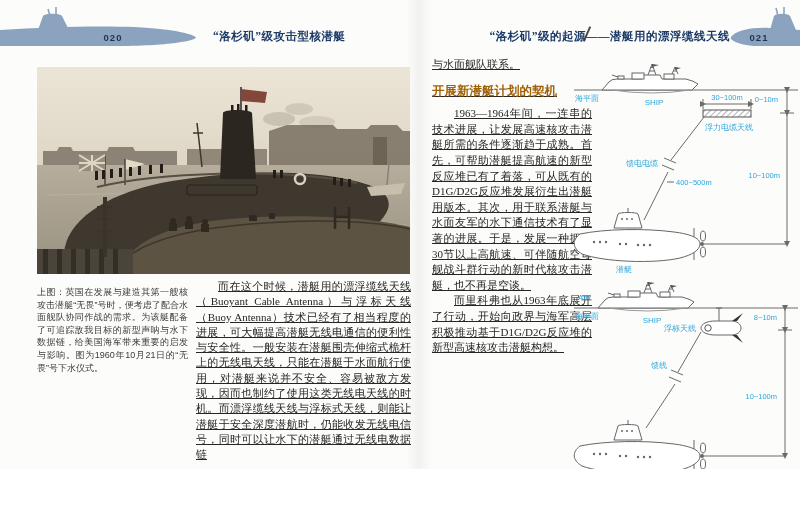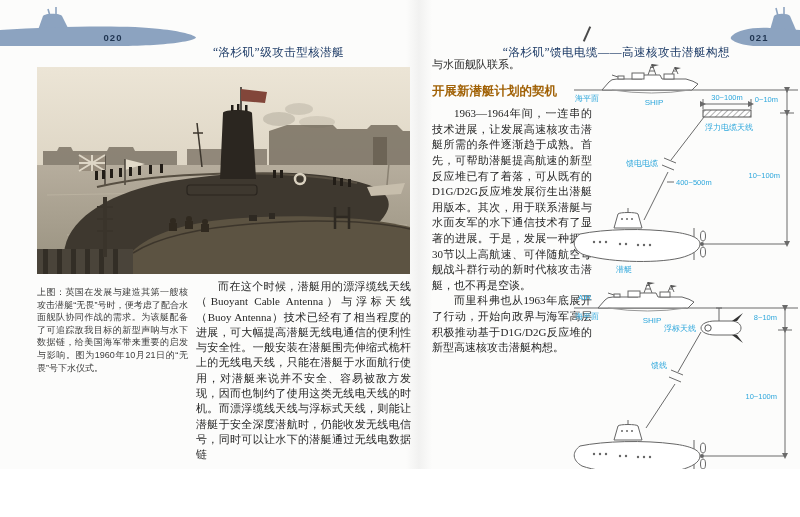--- a/index.html
+++ b/index.html
@@ -1,38 +1,38 @@
 <!DOCTYPE html>
 <html><head>
 <meta charset="utf-8">
 <style>
   html,body{margin:0;padding:0;}
   body{width:800px;height:517px;background:#fff;font-family:"Liberation Sans",sans-serif;}
   .page{position:relative;width:800px;height:469px;background:#fcfcfb;overflow:hidden;}
   .spine{position:absolute;left:406px;top:0;width:26px;height:100%;
     background:linear-gradient(90deg,rgba(0,0,0,0),rgba(100,100,100,0.07) 50%,rgba(0,0,0,0));}
   
-  .hdr-title{position:absolute;top:45px;font-family:"Liberation Serif",serif;
-    font-weight:normal;font-size:11.5px;color:#1c3a66;letter-spacing:0.5px;white-space:nowrap;}
+  .hdr-title{position:absolute;top:29px;font-family:"Liberation Serif",serif;
+    font-weight:bold;font-size:11.5px;color:#1c3a66;letter-spacing:0.5px;white-space:nowrap;}
   .hdr-left-title{left:213px;}
   .hdr-right-title{right:70px;}
   .slash{position:absolute;left:586px;top:26px;width:2px;height:16px;background:#4a4a4a;
     transform:rotate(24deg);}
   .badge{position:absolute;top:6px;}
   .badge-left{left:0;}
   .badge-right{right:0;}
   
   .photo{position:absolute;left:37px;top:67px;width:373px;height:207px;background:#e9e2d4;overflow:hidden;}
   
   .caption{position:absolute;width:151px;font-family:Liberation Sans, sans-serif;
     font-size:9px;line-height:12.6px;color:#3b3b3b;text-align:justify;}
   .caption-top{left:37px;top:286px;}
   .caption-opp{left:37px;top:399px;}
   
-  .body-col{position:absolute;font-family:"Liberation Serif",serif;color:#262626;text-align:justify;}
+  .body-col{position:absolute;font-family:"Liberation Serif",serif;color:#262626;text-align:justify;text-decoration:underline;}
   .left-body{left:196px;top:279px;width:215px;font-size:11px;line-height:15.3px;}
   .right-body{left:432px;top:57px;width:160px;font-size:11px;line-height:15.6px;}
   .body-col p{margin:0;}
   .indent{text-indent:2em;}
   .sec-heading{font-family:"Liberation Serif",serif;font-weight:bold;font-size:12.5px;
     color:#a16207;margin:11px 0 7px 0 !important;text-indent:0;}
   
   .diagrams{position:absolute;left:572px;top:56px;}
   svg text.dlabel{fill:#2ea7dc;font-family:"Liberation Sans",sans-serif;font-size:8px;}
   svg text.dim{fill:#2ea7dc;font-family:"Liberation Sans",sans-serif;font-size:7.5px;}
@@ -49,21 +49,21 @@
   <svg class="badge badge-left" width="200" height="40" viewBox="0 0 200 40">
     <line x1="50" y1="10" x2="48" y2="3" stroke="#8ca3c0" stroke-width="1.6"></line>
     <line x1="56" y1="10" x2="56" y2="1" stroke="#8ca3c0" stroke-width="1.6"></line>
     <path d="M38,24 L43,10 C45,7 60,7 62,10 L69,24 Z" fill="#8ca3c0"></path>
     <path d="M0,24 C60,20 130,19 160,23 C180,25 195,29 196,31.5 C195,34 180,37 160,38.5 C130,41 60,41 0,40 Z" fill="#8ca3c0"></path>
     <text class="badge-num" x="113" y="35" text-anchor="middle" font-size="9.5" fill="#1f3450" letter-spacing="1">020</text>
   </svg>
   <div class="hdr-title hdr-left-title">“洛杉矶”级攻击型核潜艇</div>
 
   <div class="slash"></div>
-  <div class="hdr-title hdr-right-title">“洛杉矶”馈电电缆——高速核攻击潜艇构想</div>
+  <div class="hdr-title hdr-right-title">“洛杉矶”级的起源——潜艇用的漂浮缆线天线</div>
   <svg class="badge badge-right" width="70" height="40" viewBox="0 0 70 40">
     <line x1="48" y1="10" x2="46" y2="2" stroke="#8ca3c0" stroke-width="1.6"></line>
     <line x1="54" y1="10" x2="54" y2="1" stroke="#8ca3c0" stroke-width="1.6"></line>
     <path d="M40,24 L44,10 C46,7 58,7 60,10 L66,24 Z" fill="#8ca3c0"></path>
     <path d="M70,24 L40,22 C20,21 8,25 3,29 C0,31 0,33 3,34.5 C8,38 20,41 40,40.5 L70,40 Z" fill="#8ca3c0"></path>
     <text class="badge-num" x="29" y="35" text-anchor="middle" font-size="9.5" fill="#1f3450" letter-spacing="1">021</text>
   </svg>
 
   <div class="photo">
     <svg width="373" height="207" viewBox="0 0 373 207">

